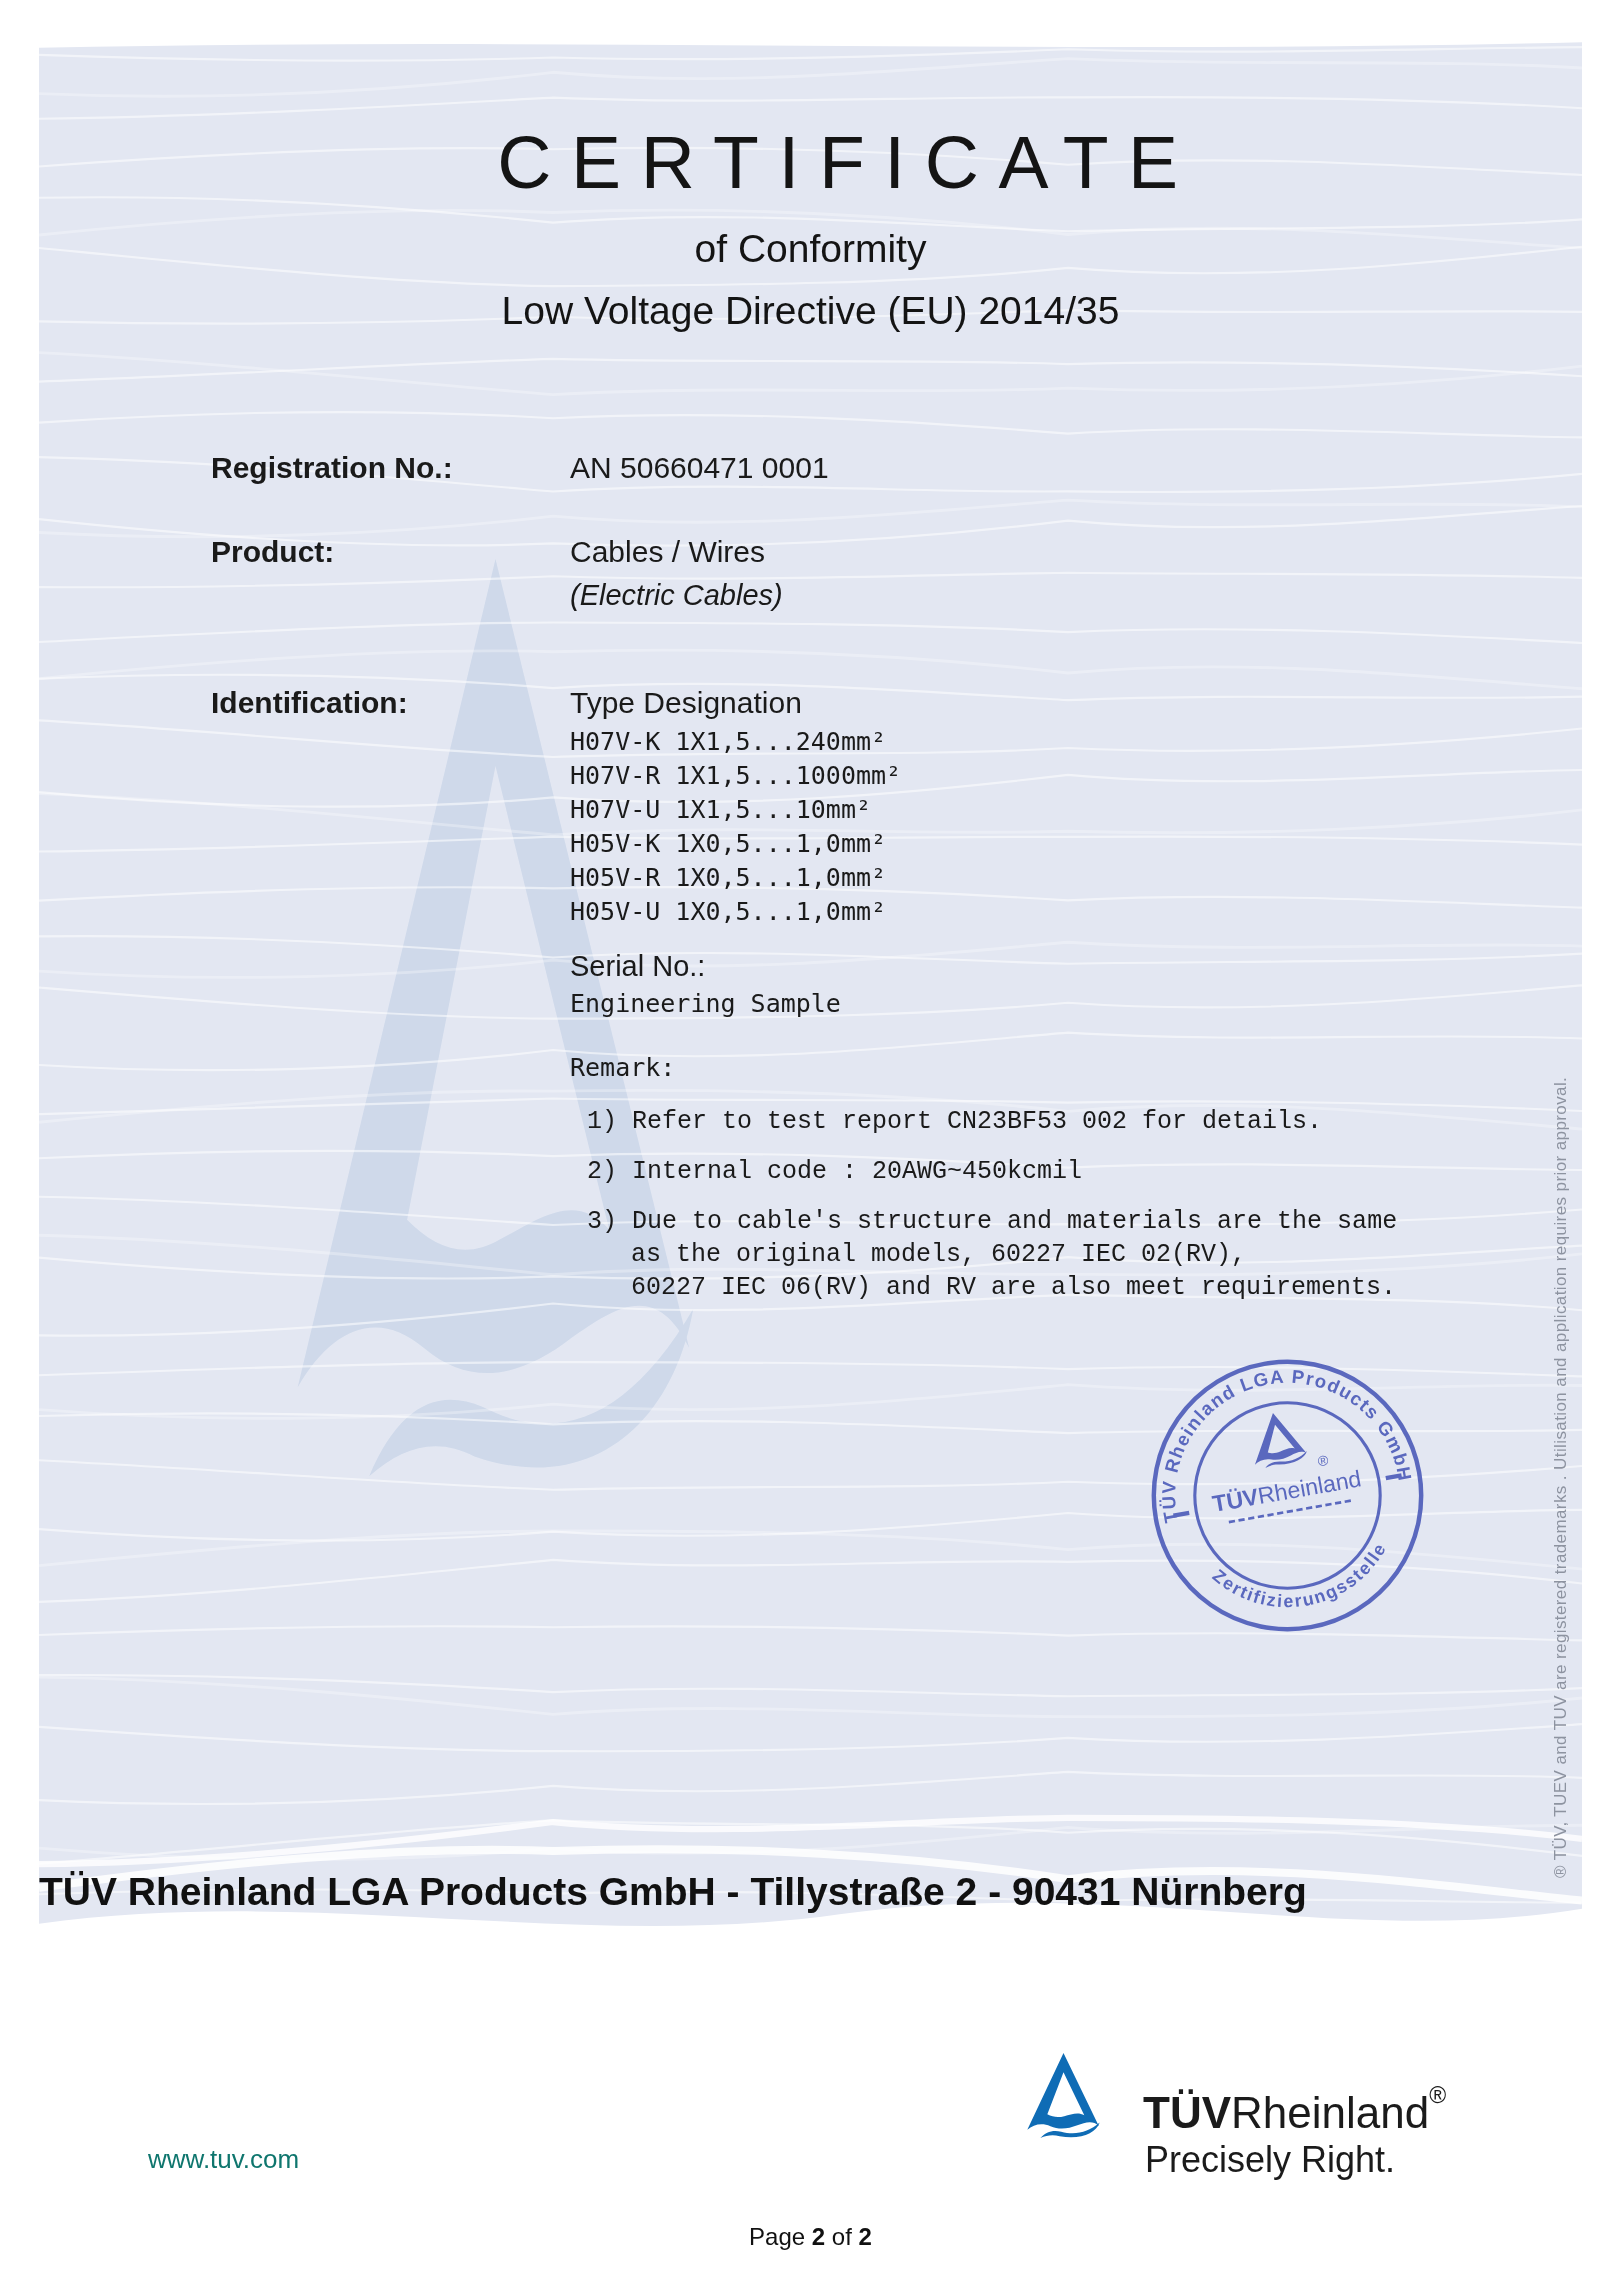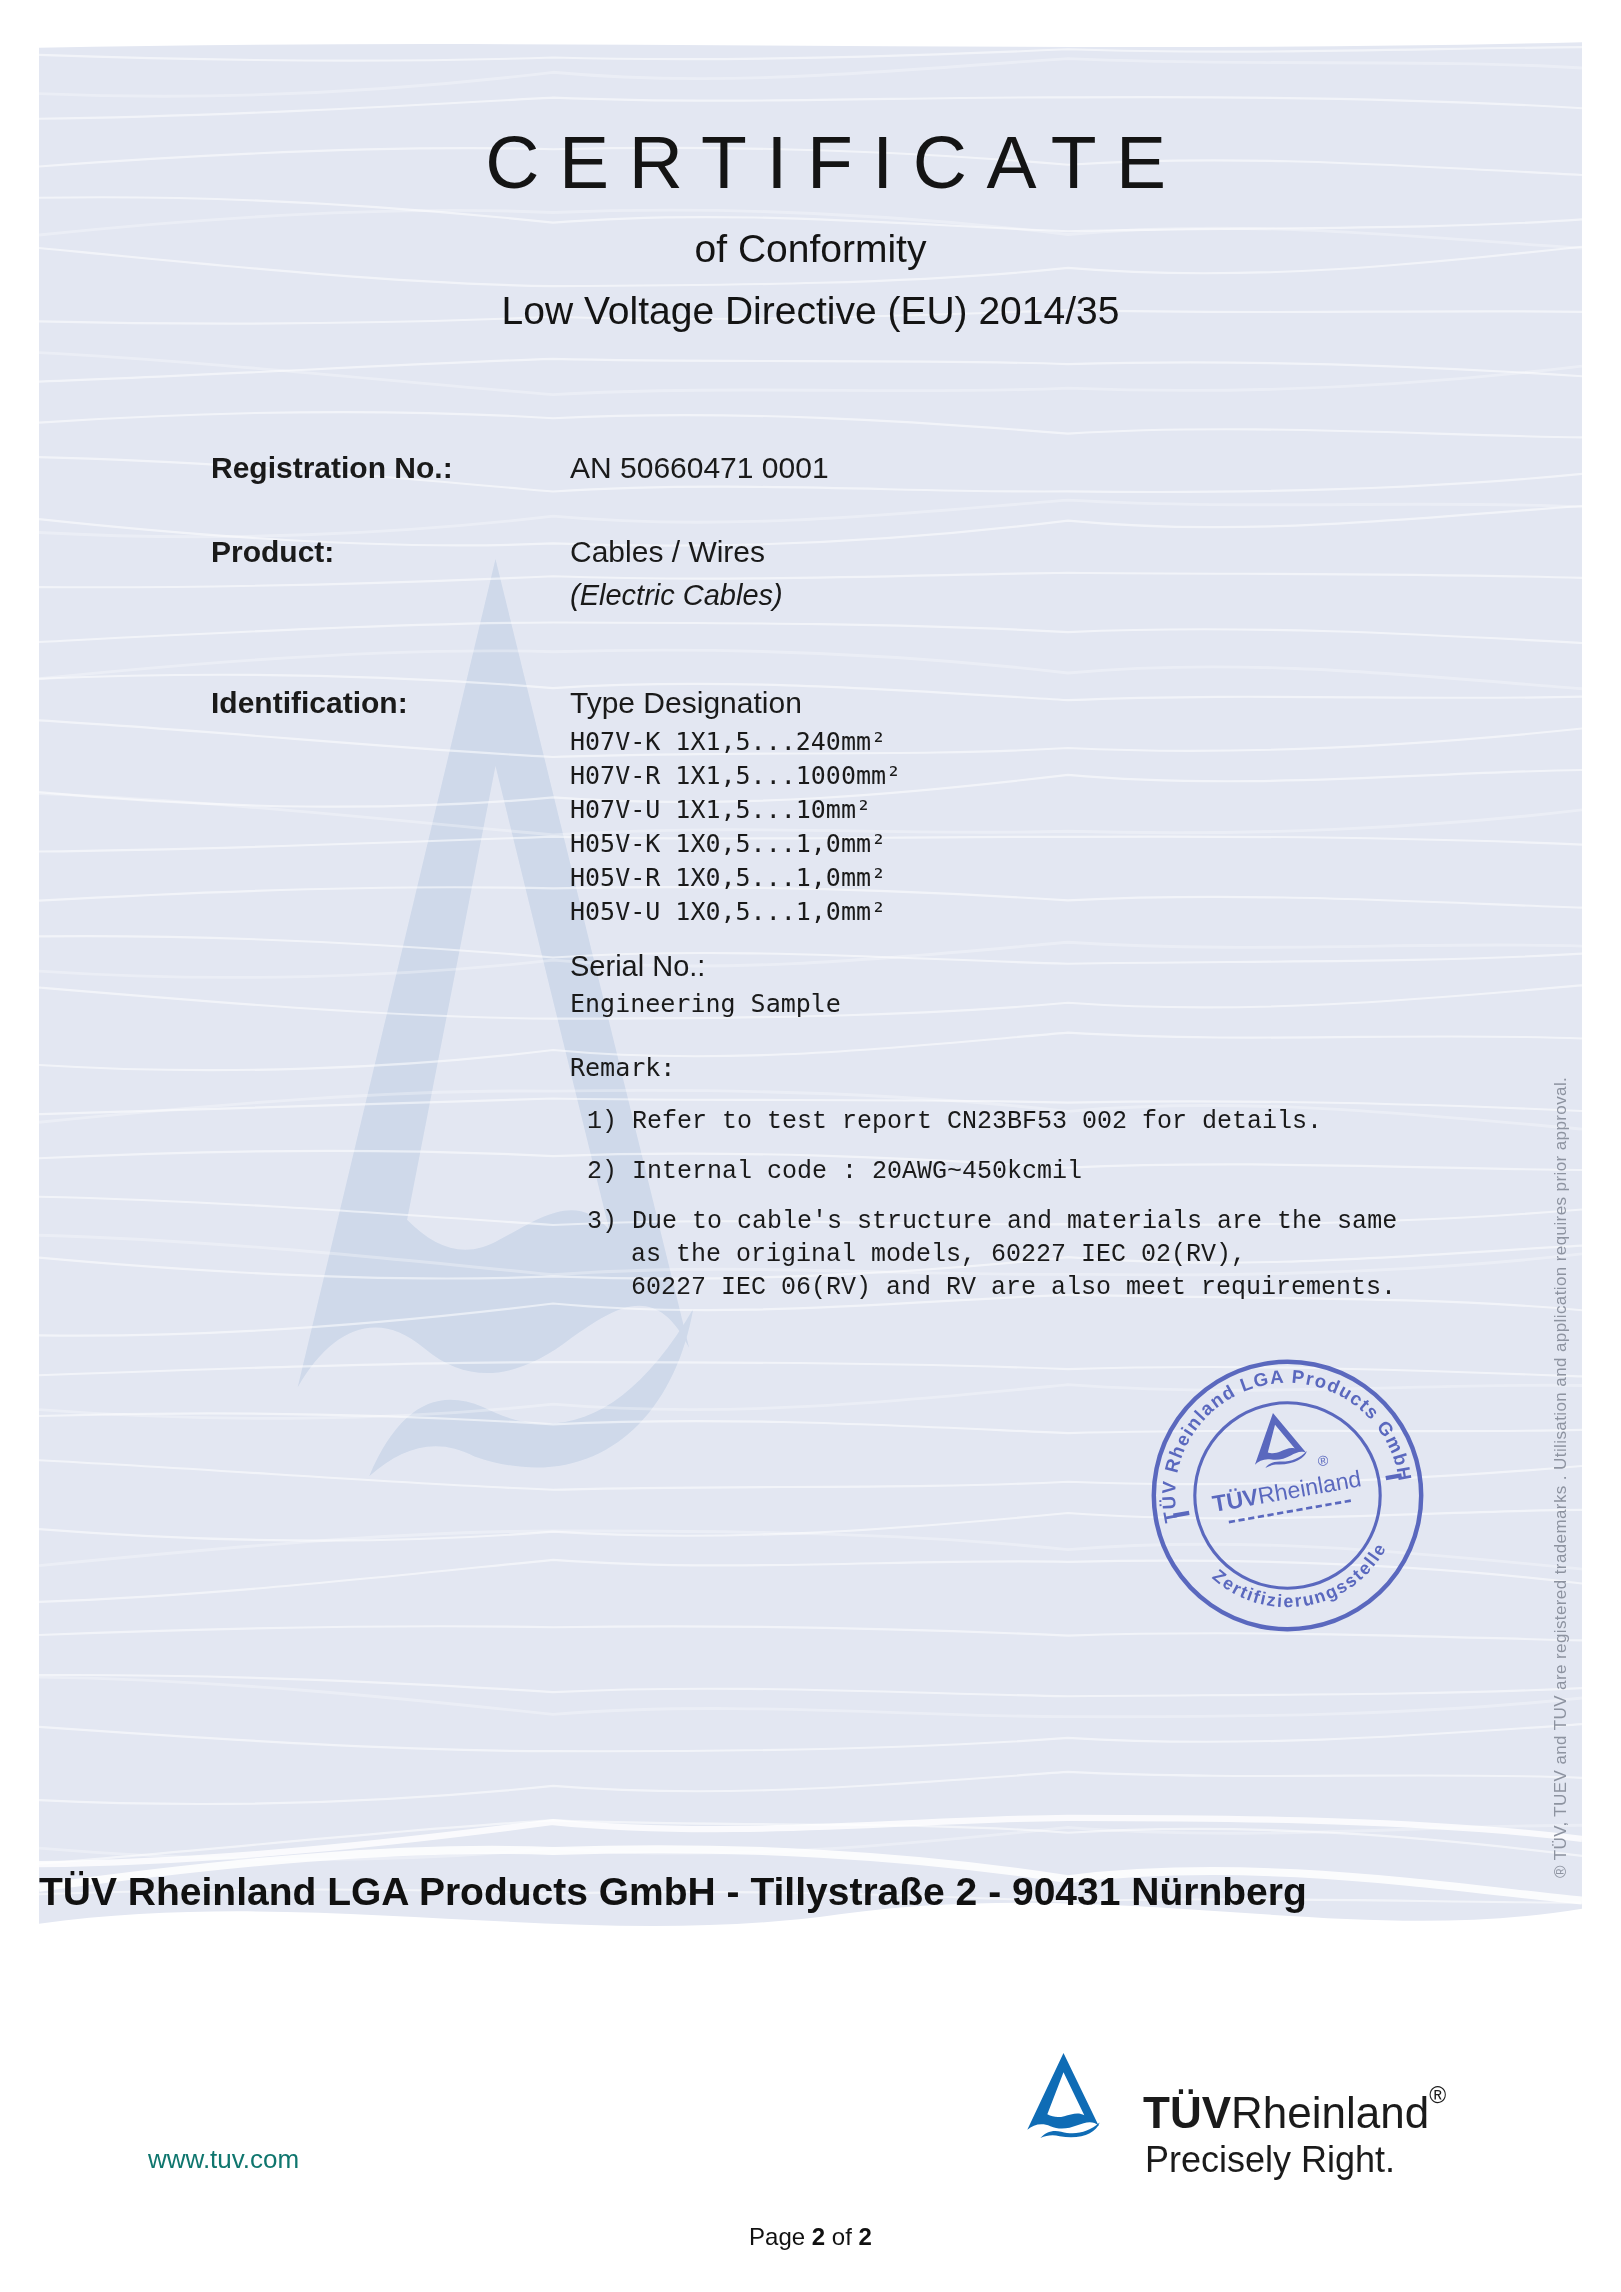--- a/index.html
+++ b/index.html
@@ -15,21 +15,21 @@
     background:#e3e7f2;overflow:hidden;
   }
   .cert-bg svg.waves{position:absolute;left:0;top:0;width:100%;height:100%;}
   svg.watermark{
     position:absolute;left:246px;top:522px;width:421px;height:927px;
     color:#cdd8ea;opacity:0.9;
   }
 
   
   .cert-title{
-    left:31px;top:119px;width:1543px;text-align:center;
+    left:43px;top:119px;width:1543px;text-align:center;
     font-size:75px;letter-spacing:19.6px;padding-left:33px;font-weight:400;color:#141414;
     white-space:nowrap;
   }
   .cert-subtitle{left:39px;top:227px;width:1543px;text-align:center;font-size:39px;color:#141414;}
   .cert-directive{left:39px;top:289px;width:1543px;text-align:center;font-size:39px;color:#141414;}
 
   
   .field-label{left:211px;font-size:30px;font-weight:bold;white-space:nowrap;}
   .field-value{left:570px;font-size:30px;white-space:nowrap;}
   .italic{font-style:italic;}

